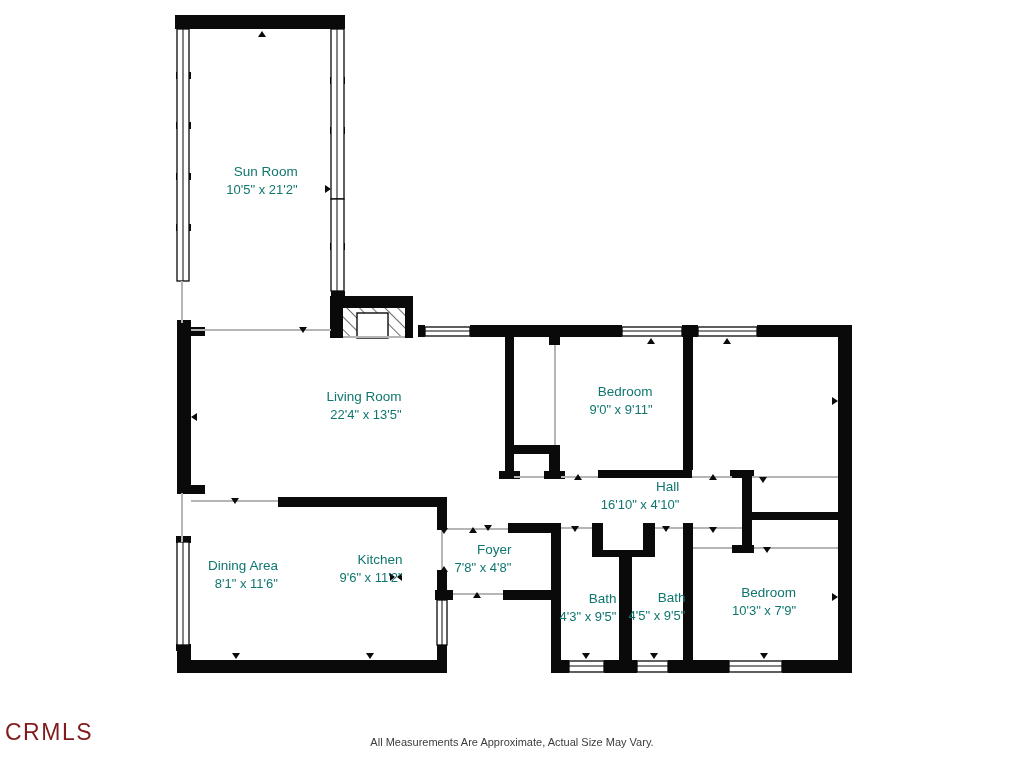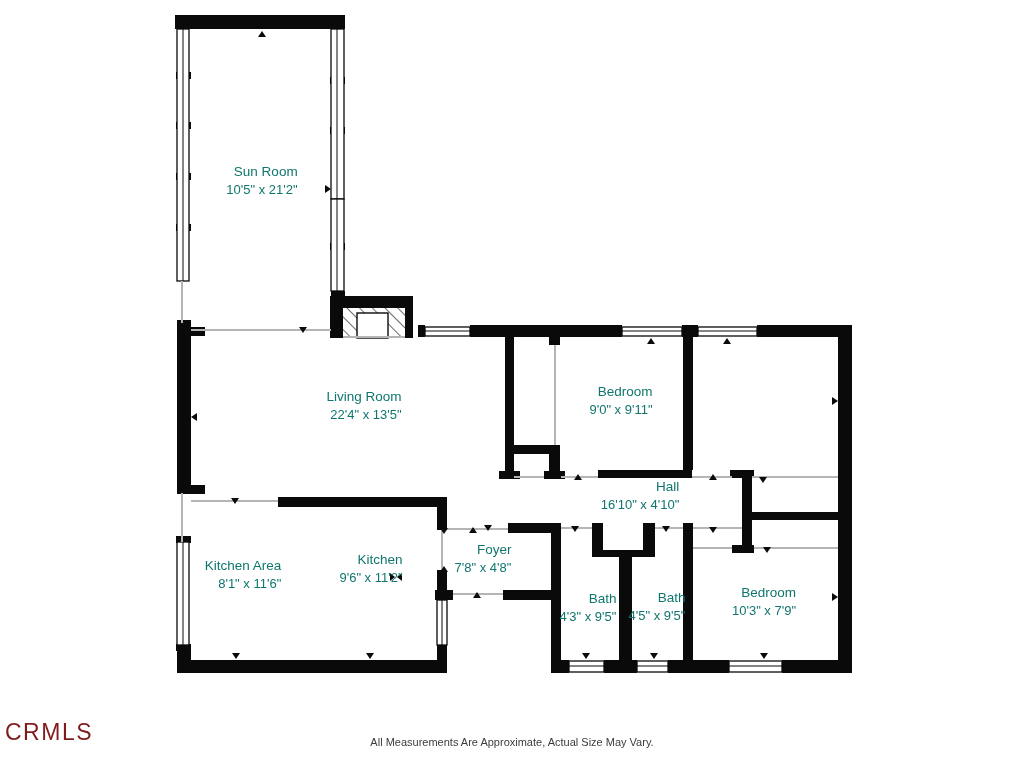--- a/index.html
+++ b/index.html
@@ -203,21 +203,21 @@
   </div>
   <div class="room-label" style="left:621px;top:401px">
     <div class="room-name">Bedroom</div>
     <div class="room-dims">9'0" x 9'11"</div>
   </div>
   <div class="room-label" style="left:640px;top:496px">
     <div class="room-name">Hall</div>
     <div class="room-dims">16'10" x 4'10"</div>
   </div>
   <div class="room-label" style="left:243px;top:575px">
-    <div class="room-name">Kitchen Area</div>
+    <div class="room-name">Dining Area</div>
     <div class="room-dims">8'1" x 11'6"</div>
   </div>
   <div class="room-label" style="left:371px;top:569px">
     <div class="room-name">Kitchen</div>
     <div class="room-dims">9'6" x 11'2"</div>
   </div>
   <div class="room-label" style="left:483px;top:559px">
     <div class="room-name">Foyer</div>
     <div class="room-dims">7'8" x 4'8"</div>
   </div>

